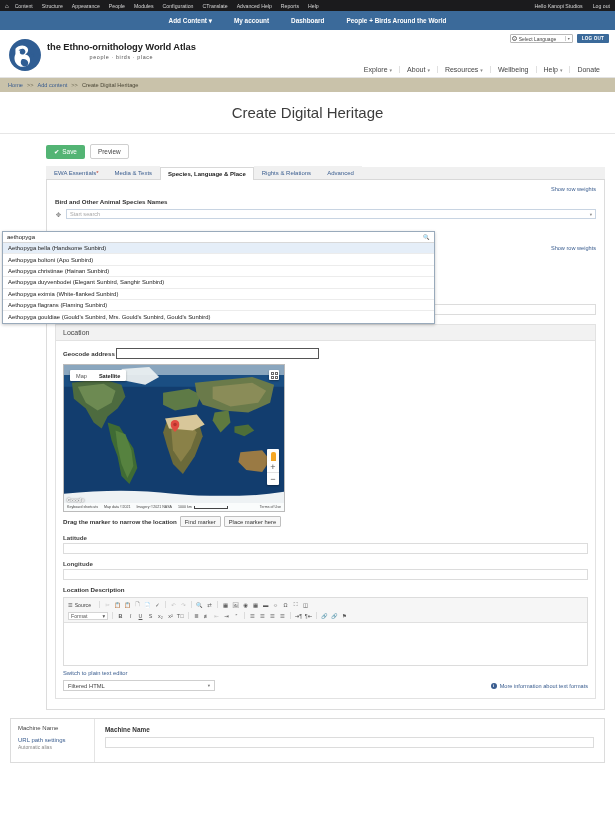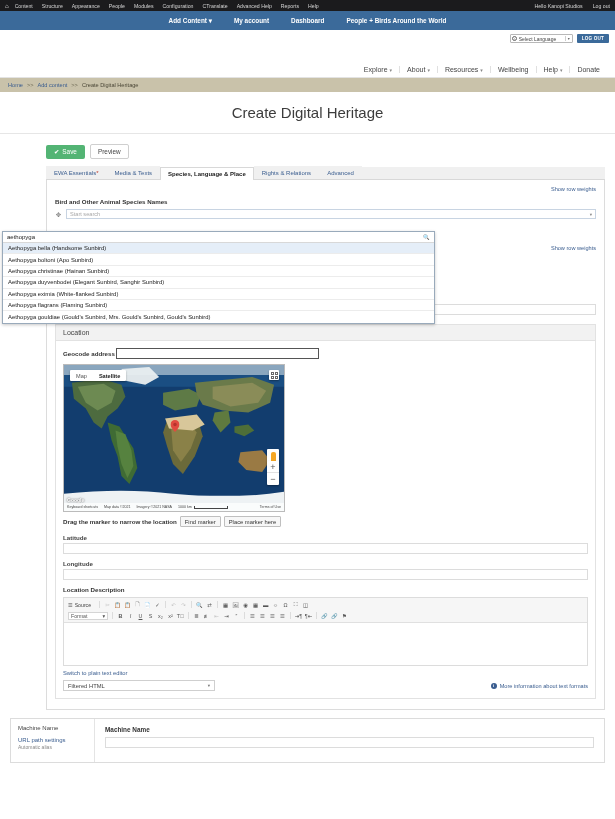--- a/index.html
+++ b/index.html
@@ -375,20 +375,33 @@
 
   <div class="lang-row">
     <div class="lang-select">
       <span class="globe">i</span>
       <span class="sel-text">Select Language</span>
       <span class="caret">▾</span>
     </div>
     <div class="logout-btn">LOG OUT</div>
   </div>
 
+  <div class="brand">
+    <svg class="logo" viewBox="0 0 64 64">
+      <circle cx="32" cy="32" r="30" fill="#2f5d93"></circle>
+      <path d="M14 20c6-7 17-8 22-2 4 5 1 11-4 13 7 1 11 7 9 14-2 8-13 12-21 7-7-4-10-14-6-22z" fill="#fff"></path>
+      <path d="M20 24c3-4 9-5 12-1 2 3 0 7-3 8-2 .6-5-.3-6-2-1.2-2-.8-4 .3-5.5" fill="#2f5d93"></path>
+      <path d="M26 40c5-2 11 1 12 6 1 5-4 9-9 7-4-1.5-6-6-4.5-10" fill="#2f5d93"></path>
+      <path d="M36 30c5-3 12-1 14 4" stroke="#2f5d93" stroke-width="2.5" fill="none"></path>
+    </svg>
+    <div class="brand-text">
+      <div class="brand-title">the Ethno-ornithology World Atlas</div>
+      <div class="brand-sub">people · birds · place</div>
+    </div>
+  </div>
 
   <div class="main-nav">
     <span class="mn-item">
       <span>Explore</span><span class="mn-caret">▾</span>
     </span>
     <span class="mn-item">
       <span>About</span><span class="mn-caret">▾</span>
     </span>
     <span class="mn-item">
       <span>Resources</span><span class="mn-caret">▾</span>

